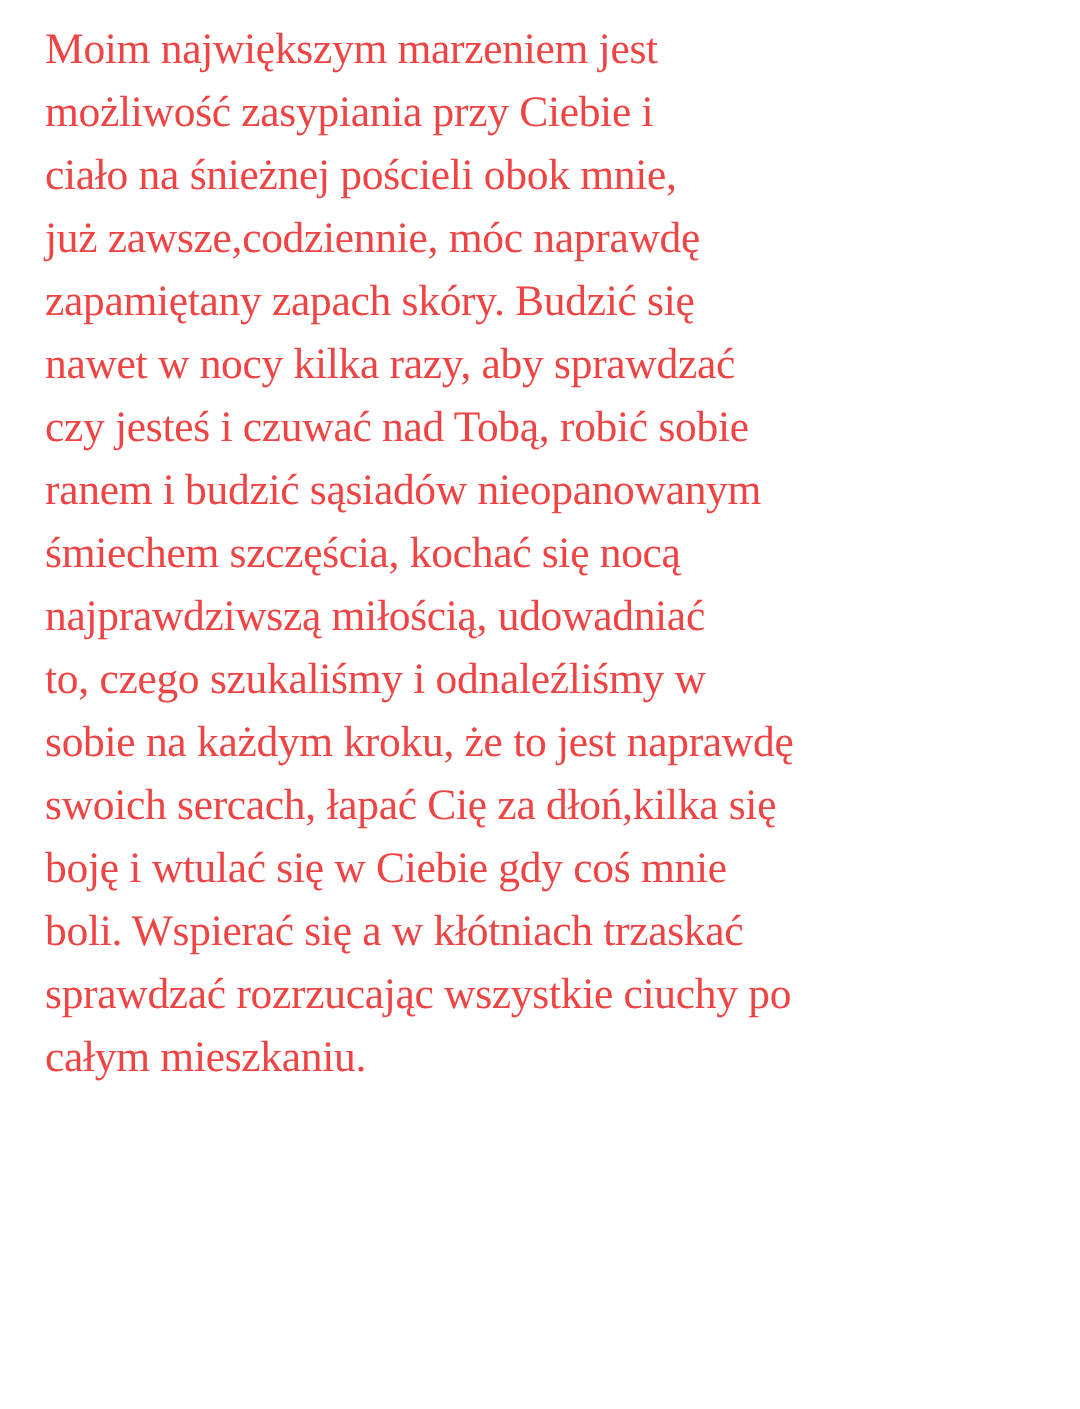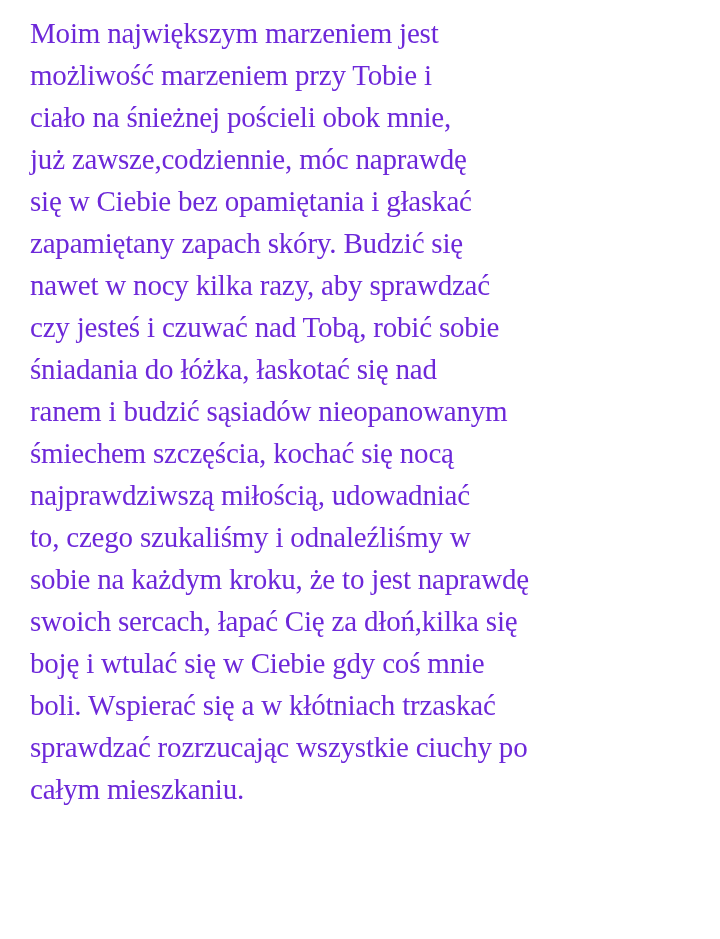--- a/index.html
+++ b/index.html
@@ -5,38 +5,36 @@
   html, body { margin: 0; padding: 0; background: #ffffff; }
   body { width: 720px; height: 939px; overflow: hidden; position: relative; }
   .page {
     position: absolute;
     left: 30px;
     top: 12px;
     width: 680px;
     font-family: "Liberation Serif", "DejaVu Serif", serif;
     font-size: 29px;
     line-height: 42px;
-    color: #6d28d9;
+    color: #ef4444;
     letter-spacing: -0.2px;
   }
   .line { display: block; white-space: nowrap; height: 42px; }
 </style>
 </head>
 <body>
 
 <div class="page">
   <span class="line">Moim największym marzeniem jest</span>
-  <span class="line">możliwość marzeniem przy Tobie i</span>
+  <span class="line">możliwość zasypiania przy Ciebie i</span>
   <span class="line">ciało na śnieżnej pościeli obok mnie,</span>
   <span class="line">już zawsze,codziennie, móc naprawdę</span>
-  <span class="line">się w Ciebie bez opamiętania i głaskać</span>
   <span class="line">zapamiętany zapach skóry. Budzić się</span>
   <span class="line">nawet w nocy kilka razy, aby sprawdzać</span>
   <span class="line">czy jesteś i czuwać nad Tobą, robić sobie</span>
-  <span class="line">śniadania do łóżka, łaskotać się nad</span>
   <span class="line">ranem i budzić sąsiadów nieopanowanym</span>
   <span class="line">śmiechem szczęścia, kochać się nocą</span>
   <span class="line">najprawdziwszą miłością, udowadniać</span>
   <span class="line">to, czego szukaliśmy i odnaleźliśmy w</span>
   <span class="line">sobie na każdym kroku, że to jest naprawdę</span>
   <span class="line">swoich sercach, łapać Cię za dłoń,kilka się</span>
   <span class="line">boję i wtulać się w Ciebie gdy coś mnie</span>
   <span class="line">boli. Wspierać się a w kłótniach trzaskać</span>
   <span class="line">sprawdzać rozrzucając wszystkie ciuchy po</span>
   <span class="line">całym mieszkaniu.</span>

